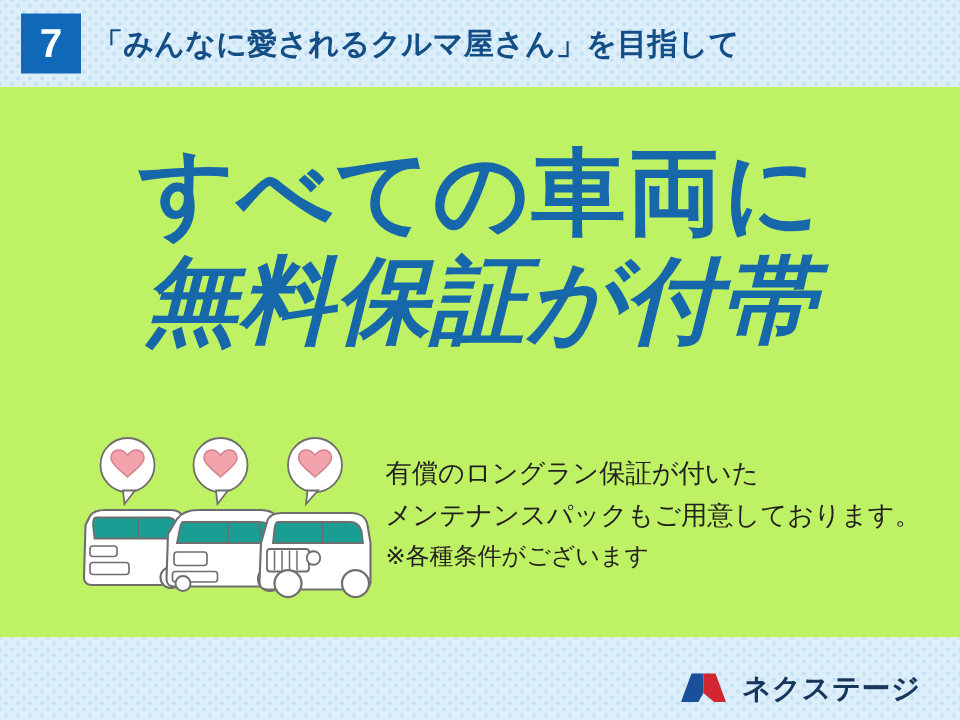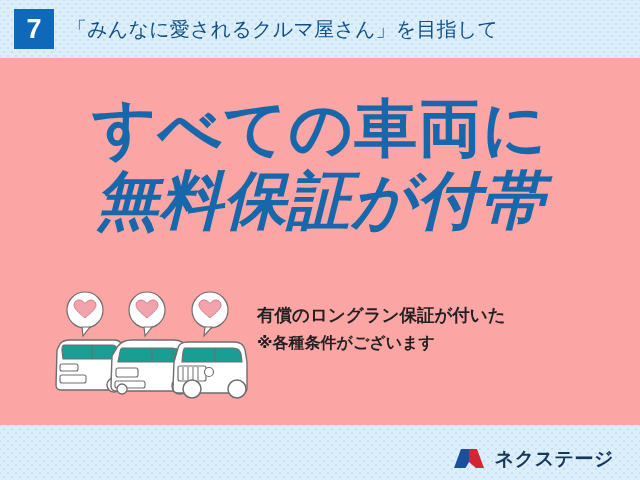--- a/index.html
+++ b/index.html
@@ -29,48 +29,48 @@
     display:flex;align-items:center;
   }
   .badge{
     width:40px;height:40px;margin-left:14px;flex:0 0 auto;
     background:#1068b8;color:#ffffff;
     display:flex;align-items:center;justify-content:center;
     font-size:27px;font-weight:bold;line-height:1;
     font-family:"Liberation Sans",sans-serif;
   }
   .header-title{
-    margin-left:13px;
+    margin-left:8px;
     color:#134f86;
-    font-size:20px;font-weight:normal;letter-spacing:0.2px;
+    font-size:20px;font-weight:bold;letter-spacing:0.2px;
     white-space:nowrap;
   }
 
   
   .stage{
     position:absolute;left:0;top:58px;width:640px;height:367px;
-    background:#fca5a5;
+    background:#bef264;
   }
 
   .headline{
     position:absolute;left:0;top:38px;width:640px;
     text-align:center;color:#1767ab;
     font-weight:bold;line-height:1.04;
     font-size:63px;letter-spacing:1px;
     font-family:"DejaVu Sans",sans-serif;
   }
   .headline .l2{display:block;margin-top:6px;font-style:italic;}
 
   
   .illus{
     position:absolute;left:52px;top:232px;width:200px;height:110px;
   }
   .bodytext{
     position:absolute;left:257px;top:243px;width:380px;
-    color:#231f20;font-weight:bold;
+    color:#231f20;font-weight:normal;
     font-size:17.5px;line-height:1.62;
     white-space:nowrap;
   }
   .bodytext .small{font-size:16px;display:block;margin-top:1px;}
 
   
   .footer{
     position:absolute;left:0;top:425px;width:640px;height:67px;
     display:flex;align-items:center;justify-content:flex-end;
   }
@@ -153,20 +153,21 @@
           <circle cx="157" cy="82" r="4.5" fill="#ffffff" stroke="#6e6e6e" stroke-width="1.2"></circle>
           <circle cx="140" cy="99" r="9" fill="#ffffff" stroke="#6e6e6e" stroke-width="1.5"></circle>
           <circle cx="185" cy="99" r="9" fill="#ffffff" stroke="#6e6e6e" stroke-width="1.5"></circle>
         </g>
 
       </svg>
     </div>
 
     <div class="bodytext">
       <span>有償のロングラン保証が付いた</span><br>
+      <span>メンテナンスパックもご用意しております。</span>
       <span class="small">※各種条件がございます</span>
     </div>
 
   </div>
 
   <div class="footer dotband">
     <div class="logo">
       <svg width="34" height="26" viewBox="0 0 34 26">
         <path d="M2 22 L9 3 L17 3 L17 16 L13.5 22 Z" fill="#1a4f9c"></path>
         <path d="M17 3 L25 3 L32 22 L24 22 L17 16 Z" fill="#d22630"></path>

